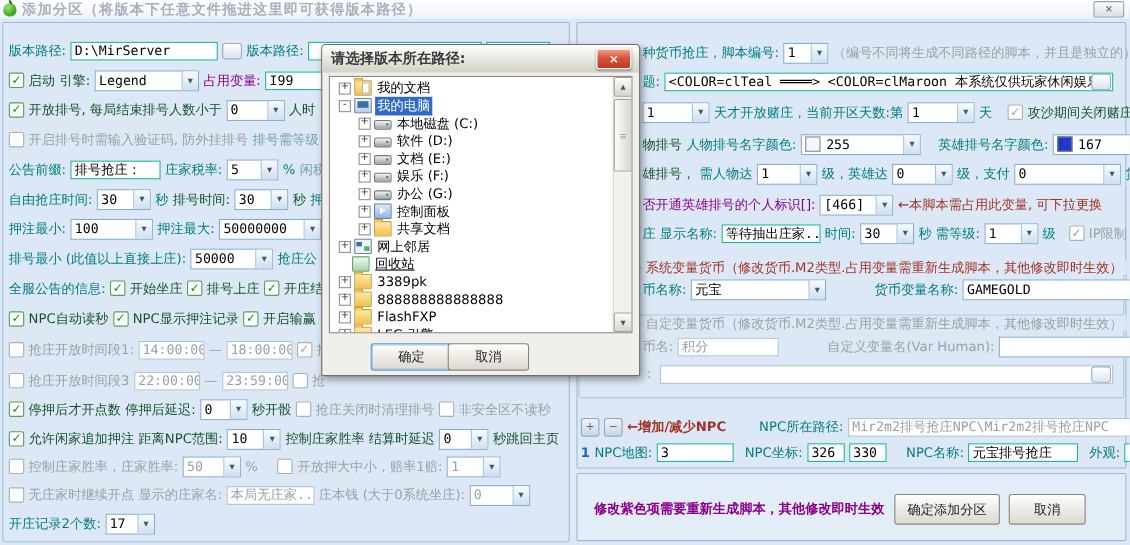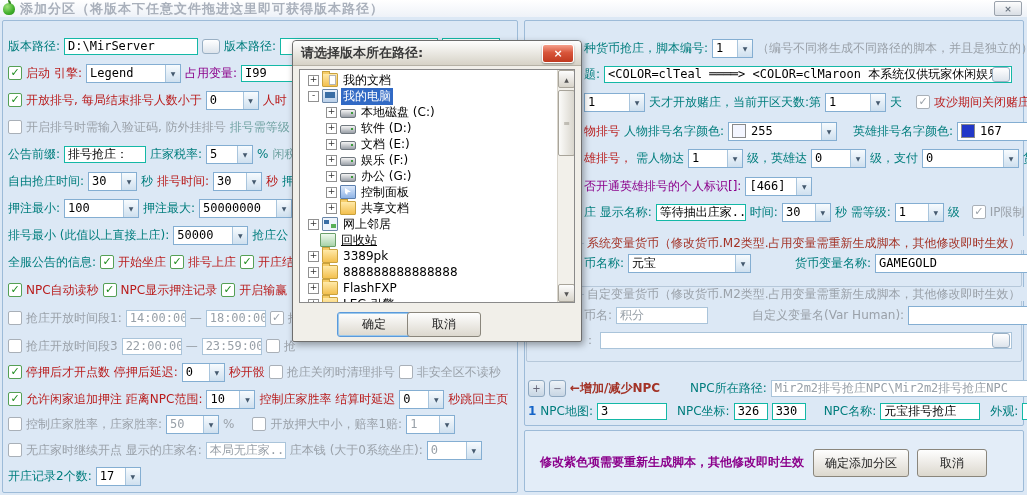--- a/index.html
+++ b/index.html
@@ -13,21 +13,21 @@
          background:radial-gradient(circle at 35% 30%,#9fe07a,#3fae2a 60%,#2a8a1a);position:relative}
   .apple::before{content:"";position:absolute;left:5px;top:-3px;width:3px;height:4px;background:#2a7a1a;border-radius:0 100% 0 100%}
   .win-close{position:absolute;right:5px;top:1px;width:26px;height:13px;border:1px solid #9aa2ac;border-radius:2px;
              background:linear-gradient(#fdfdfd,#d9dee5);display:flex;align-items:center;justify-content:center;
              font-size:9px;color:#6a7480;font-weight:bold}
   .panel{position:absolute;border:1px solid #9dbbd8;border-radius:2px}
   
   .row{position:absolute;display:flex;align-items:center;gap:4px;white-space:nowrap;height:20px}
   .t{color:#007d7d}
   .t2{color:#70a2a2}
-  .g{color:#b91c1c}
+  .g{color:#14532d}
   .p{color:#8b008b}
   .d{color:#9aa1a9}
   .rd{color:#a33327}
   .blue{color:#1464c8;font-weight:bold}
   .inp{display:inline-block;height:15px;line-height:15px;border:1px solid #14b8a6;background:#fff;
        padding:0 3px;font-family:"DejaVu Sans Mono","DejaVu Sans",monospace;font-size:12px;flex:none;overflow:hidden}
   .inp.dis{color:#98a0a8;border-color:#aac4da}
   .combo{display:inline-flex;height:17px;border:1px solid #84aed2;background:#fff;align-items:stretch;flex:none}
   .combo .cv{padding:0 3px;display:flex;align-items:center;overflow:hidden;
              font-family:"DejaVu Sans Mono","DejaVu Sans",monospace}
@@ -364,20 +364,21 @@
     </span>
   <span class="t">货币开通</span>
 </div>
 
 <div class="row" style="left:584px;top:176px">
   <span class="p">否开通英雄排号的个人标识[]:</span>
   <span class="combo">
       <span class="cv" style="width:44px">[466]</span>
       <span class="ca">▼</span>
     </span>
+  <span class="rd">←本脚本需占用此变量, 可下拉更换</span>
 </div>
 
 <div class="row" style="left:584px;top:202px">
   <span class="t">庄 显示名称:</span>
   <span class="inp" style="width:82px">等待抽出庄家..</span>
   <span class="t">时间:</span>
   <span class="combo">
       <span class="cv" style="width:26px">30</span>
       <span class="ca">▼</span>
     </span>

